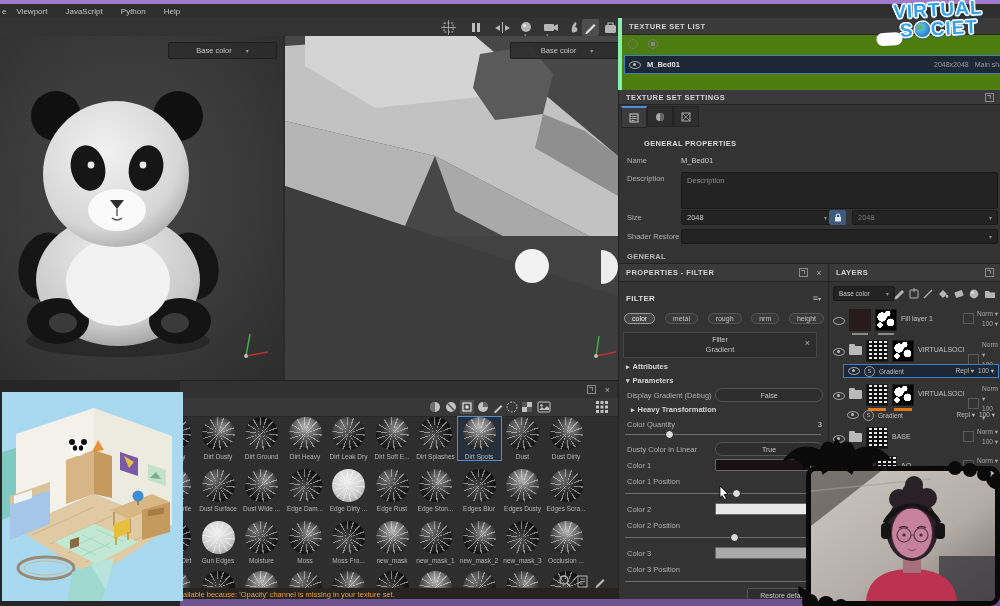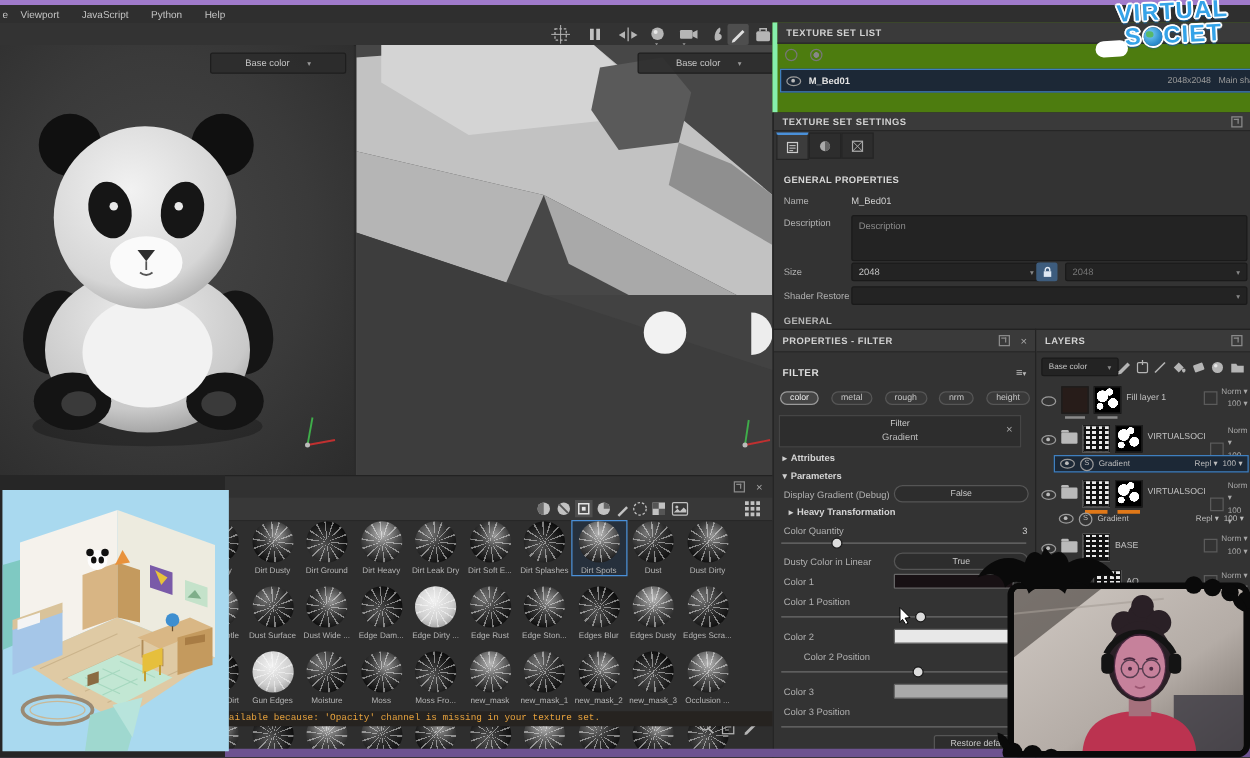--- a/index.html
+++ b/index.html
@@ -92,21 +92,21 @@
             background:radial-gradient(circle at 35% 30%,#777 0%,#2e2e2e 45%,#0a0a0a 85%);position:relative;overflow:hidden;}
   .cell .th::after{content:'';position:absolute;inset:0;border-radius:50%;
             background:repeating-conic-gradient(from 15deg,rgba(255,255,255,.45) 0 5deg,transparent 5deg 26deg);
             mix-blend-mode:screen;}
   .cell.v1 .th{background:radial-gradient(circle at 60% 35%,#9a9a9a 0%,#3a3a3a 40%,#050505 85%);}
   .cell.v2 .th{background:radial-gradient(circle at 40% 60%,#555 0%,#1c1c1c 55%,#000 90%);}
   .cell.v3 .th{background:radial-gradient(circle at 50% 30%,#bbb 0%,#4a4a4a 50%,#111 90%);}
   .cell.light .th{background:radial-gradient(circle at 45% 35%,#f2f2f2 0%,#cfcfcf 55%,#8a8a8a 95%);}
   .cell .lb{font-size:6.5px;color:#b5b5b5;margin-top:3px;white-space:nowrap;}
   .cell.selected{outline:1px solid #4a90d9;background:#26303c;}
-  .statusbar{left:180px;top:569px;width:438px;height:12px;background:#262320;display:flex;align-items:center;overflow:hidden;font-family:Liberation Mono, monospace;}
+  .statusbar{left:180px;top:588px;width:438px;height:12px;background:#262320;display:flex;align-items:center;overflow:hidden;}
   .statusbar span{font-size:7.5px;color:#e8a33d;white-space:nowrap;padding-left:3px;}
   .botbar{left:0;top:599px;width:1000px;height:7px;background:#6d5390;}
   
   .room{left:2px;top:392px;width:181px;height:209px;background:#a9d9ef;overflow:hidden;}
   .logo{left:878px;top:0px;width:122px;height:60px;transform:rotate(-3deg);text-align:center;line-height:1;}
   .logo .l1,.logo .l2{font-weight:bold;color:#35a3e8;letter-spacing:1px;
       text-shadow:-1.5px 0 #fff,1.5px 0 #fff,0 -1.5px #fff,0 1.5px #fff,-1px -1px #fff,1px 1px #fff,1px -1px #fff,-1px 1px #fff,0 2.5px 1px #1b5e8f;}
   .logo .l1{font-size:19px;}
   .logo .l2{font-size:19px;display:flex;align-items:center;justify-content:center;gap:1px;}
   .globe{width:15px;height:15px;border-radius:50%;display:inline-block;
@@ -275,21 +275,21 @@
             <path d="M5 1a4 4 0 0 1 0 8z" fill="#666"></path>
           </svg>
         </div>
       <div class="tab">
           <svg width="10" height="10">
             <rect x="1" y="1" width="8" height="8" fill="none" stroke="#aaa"></rect>
             <path d="M1 1l8 8M9 1l-8 8" stroke="#aaa" stroke-width=".8"></path>
           </svg>
         </div>
     </div>
-    <div class="abs sect" style="left:8px;top:49px">GENERAL PROPERTIES</div>
+    <div class="abs sect" style="left:25px;top:49px">GENERAL PROPERTIES</div>
     <div class="abs lbl" style="left:8px;top:66px">Name</div>
     <div class="abs" style="left:62px;top:66px;font-size:7.5px;color:#cfcfcf">M_Bed01</div>
     <div class="abs lbl" style="left:8px;top:84px">Description</div>
     <div class="abs inp" style="left:62px;top:82px;width:305px;height:32px;align-items:flex-start;padding-top:3px;color:#8a8a8a">Description</div>
     <div class="abs lbl" style="left:8px;top:123px">Size</div>
     <div class="abs inp" style="left:62px;top:120px;width:140px;height:13px">
       <span>2048</span>
         <span class="car">▾</span>
     </div>
     <div class="abs" style="left:210px;top:120px;width:17px;height:15px;background:#3d5c7d;border-radius:2px;display:flex;align-items:center;justify-content:center">
@@ -350,21 +350,21 @@
       </svg>
     <div class="abs lbl" style="left:8px;top:213px">Color 1 Position</div>
     <div class="track abs" style="left:6px;top:229px;width:196px">
         <span class="knob" style="left: calc(56% - 3px);"></span>
       </div>
     <div class="abs lbl" style="left:8px;top:241px">Color 2</div>
     <div class="swatch abs" style="left: 96px; top: 239px; width: 94px; background: rgb(232, 232, 232);"></div>
     <svg class="abs picker" style="left:195px;top:240px">
         <path d="M1 7l4.5-4.5 1.5 1.5L2.5 8.5 1 8z" fill="#bbb"></path>
       </svg>
-    <div class="abs lbl" style="left:24px;top:257px">Color 2 Position</div>
+    <div class="abs lbl" style="left:8px;top:257px">Color 2 Position</div>
     <div class="abs lbl" style="right:7px;top:257px;color:#ccc">0.6</div>
     <div class="track abs" style="left:6px;top:273px;width:196px">
         <span class="knob" style="left: calc(55% - 3px);"></span>
       </div>
     <div class="abs lbl" style="left:8px;top:285px">Color 3</div>
     <div class="swatch abs" style="left: 96px; top: 283px; width: 94px; background: rgb(169, 169, 169);"></div>
     <svg class="abs picker" style="left:195px;top:284px">
         <path d="M1 7l4.5-4.5 1.5 1.5L2.5 8.5 1 8z" fill="#bbb"></path>
       </svg>
     <div class="abs lbl" style="left:8px;top:301px">Color 3 Position</div>

